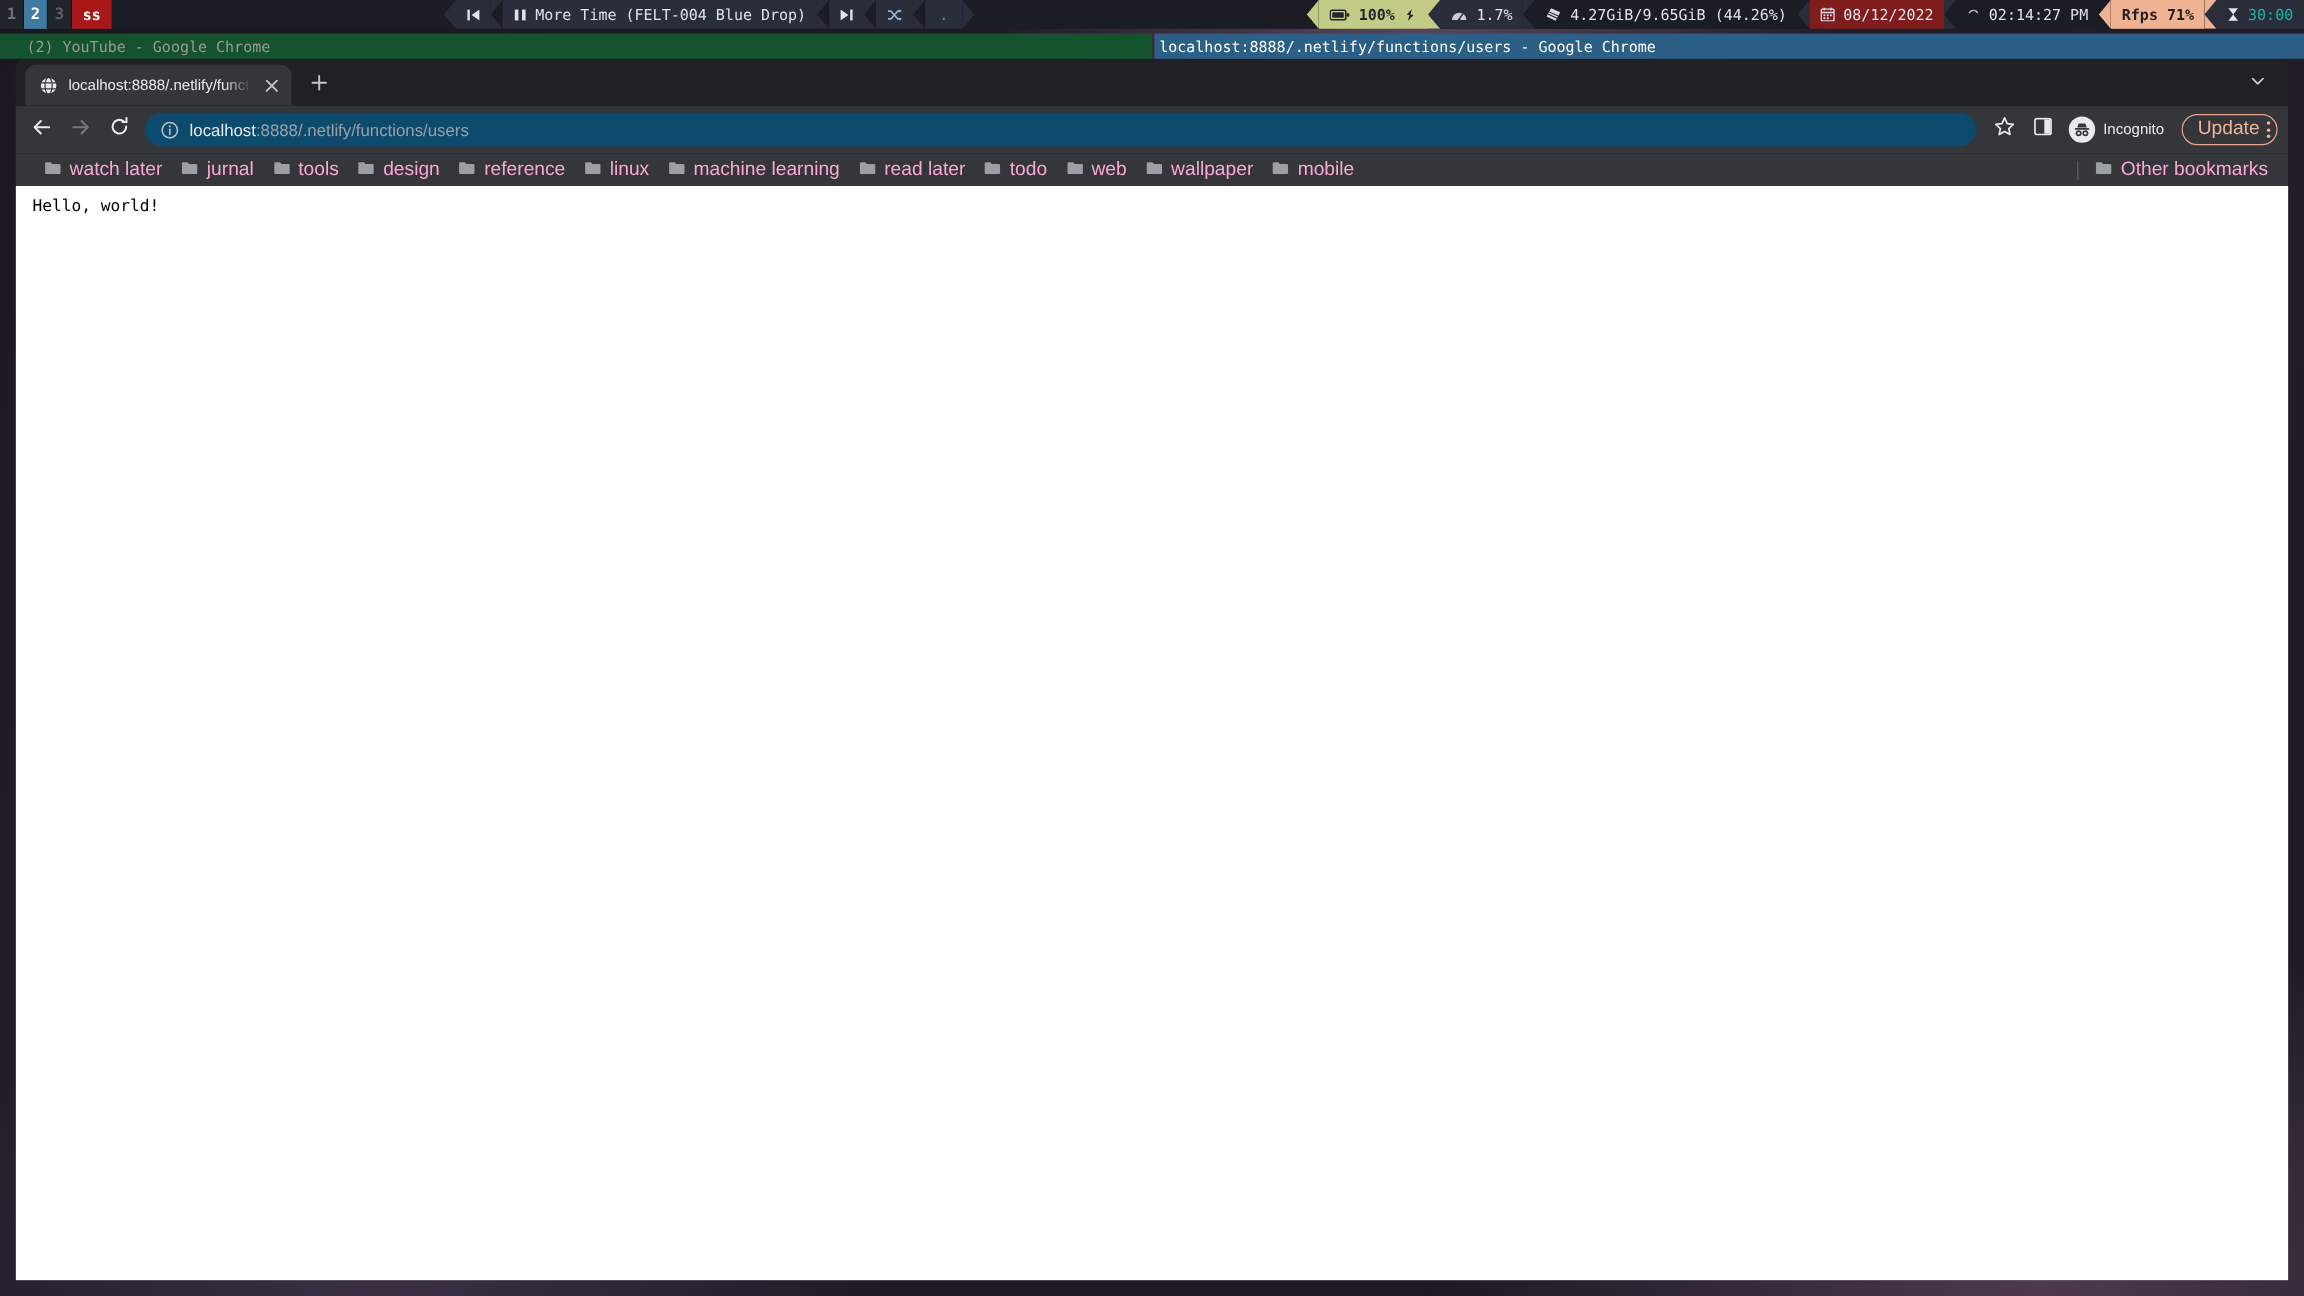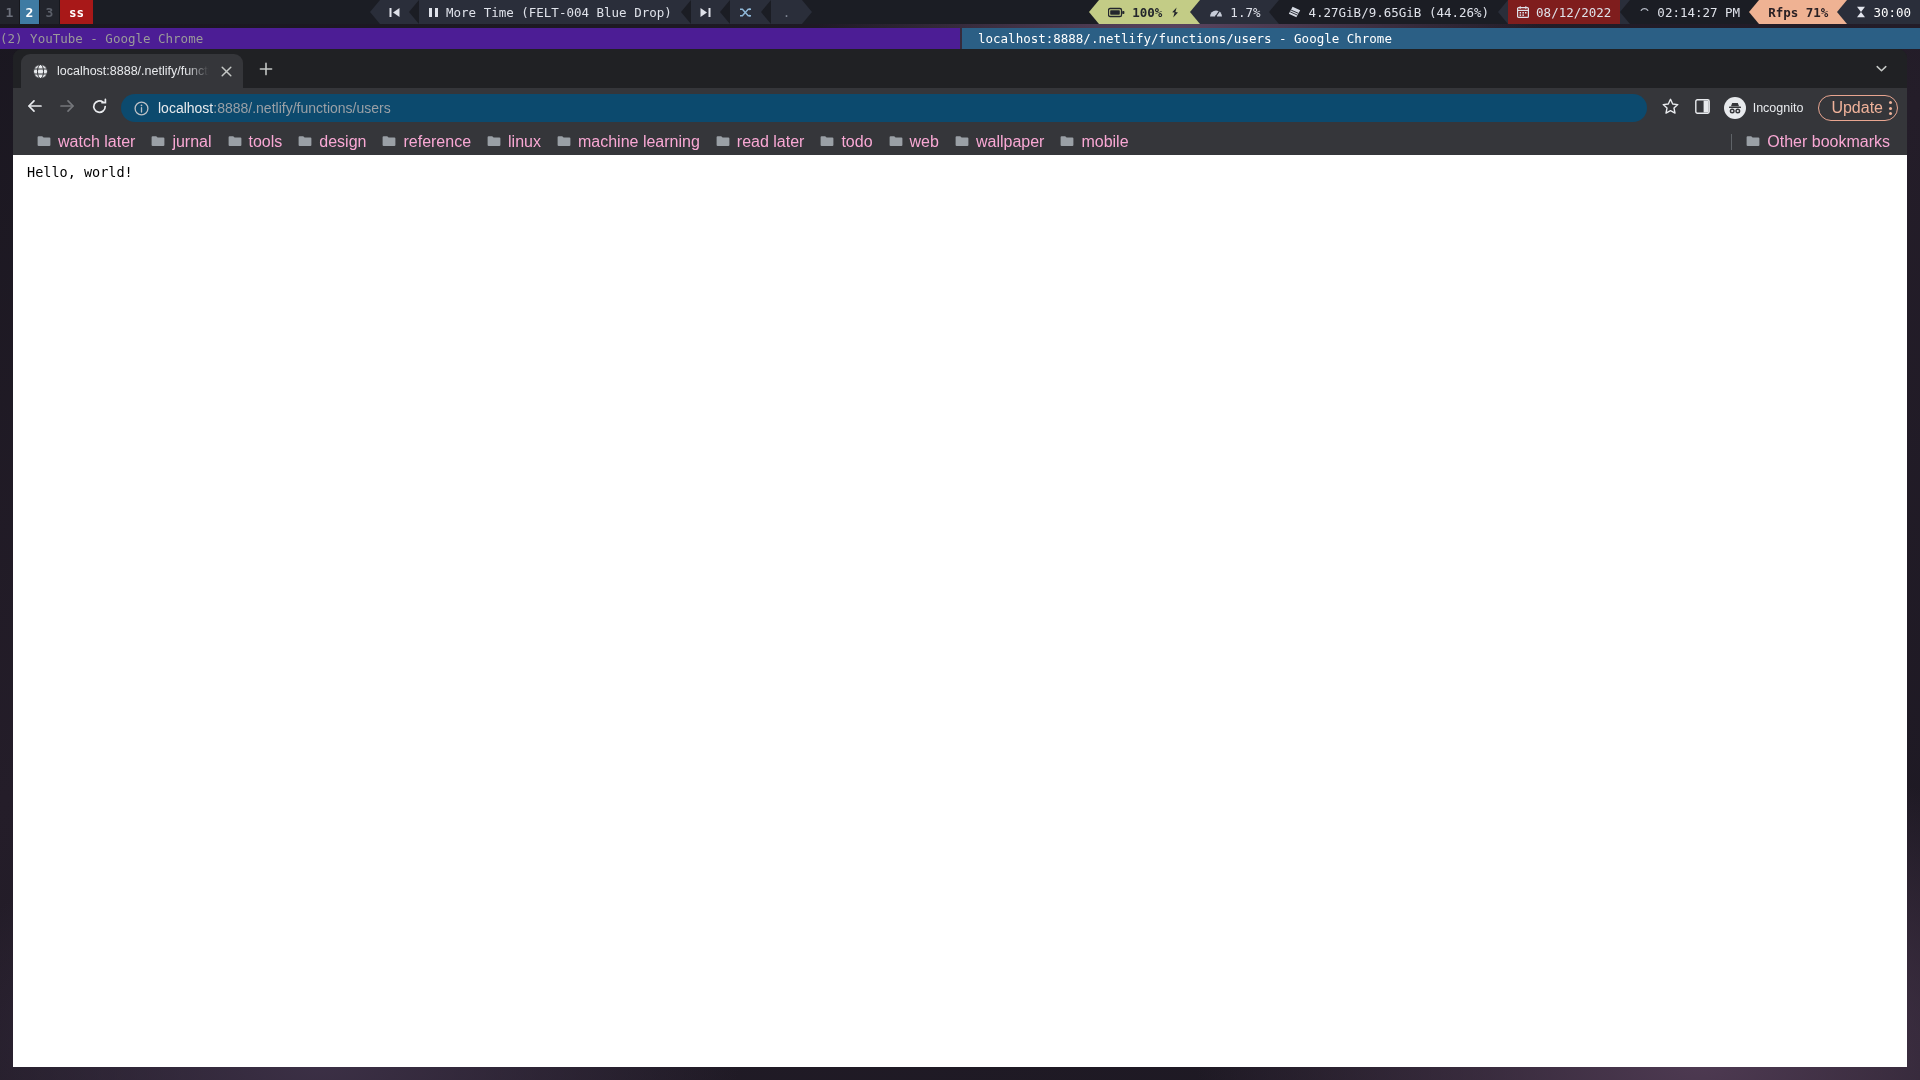--- a/index.html
+++ b/index.html
@@ -56,45 +56,45 @@
   }
   .sep svg { display:block; }
 
   .bar-right { display:flex; align-items:stretch; }
   .mod-batt { background:#c3cc86; color:#23262c; font-weight:bold; }
   .mod-cpu  { background:#2a2e3a; color:#dfe2ea; }
   .mod-mem  { background:#1b1d24; color:#dfe2ea; }
   .mod-date { background:#7f1d1d; color:#dfe2ea; }
   .mod-time { background:#1b1d24; color:#dfe2ea; }
   .mod-fps  { background:#efb293; color:#2a2024; font-weight:bold;text-align:center; }
-  .mod-timer{ background:#2a2e3a; color:#ffffff; }
+  .mod-timer{ background:#2a2e3a; color:#14b8a6; }
   .glyph { display:inline-flex; align-items:center; line-height:1; }
 
   
   .titlestrip {
     position:absolute; top:28px; left:0;
     width:1920px; height:21px;
     display:flex; align-items:stretch;
     font-family:"DejaVu Sans Mono", monospace;
     font-size:12.5px;
     z-index:40;
   }
   .title-inactive {
     width:960px; height:21px;
-    background:#4c1d95; color:#9a9a9a;
+    background:#14532d; color:#9a9a9a;
     display:flex; align-items:center;
-    padding-left:0;
+    padding-left:22px;
     overflow:hidden; white-space:nowrap;
   }
   .title-gap { width:2px; }
   .title-active {
     width:958px; height:21px;
     background:#2b5f85; color:#ffffff;
     display:flex; align-items:center;
-    padding-left:16px;
+    padding-left:4px;
     overflow:hidden; white-space:nowrap;
   }
 
   
   .chrome {
     position:absolute;
     left:13px; top:49px;
     width:1894px; height:1018px;
     background:#202124;
     border-radius:9px 9px 0 0;

